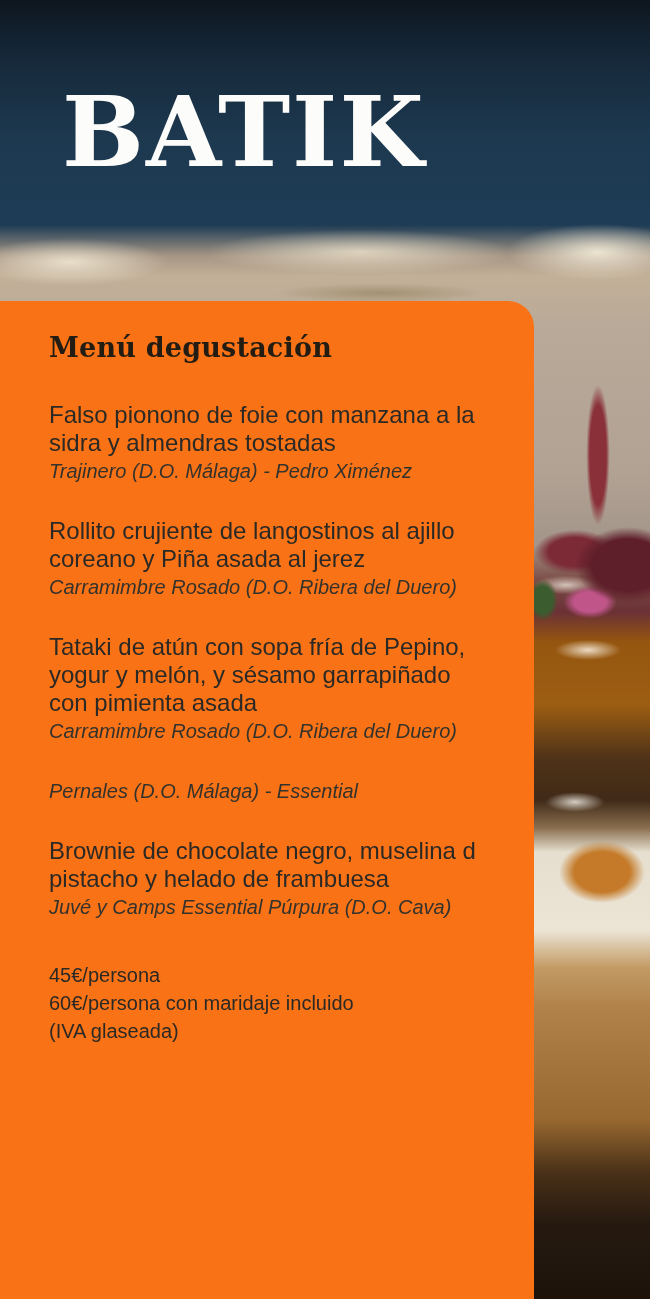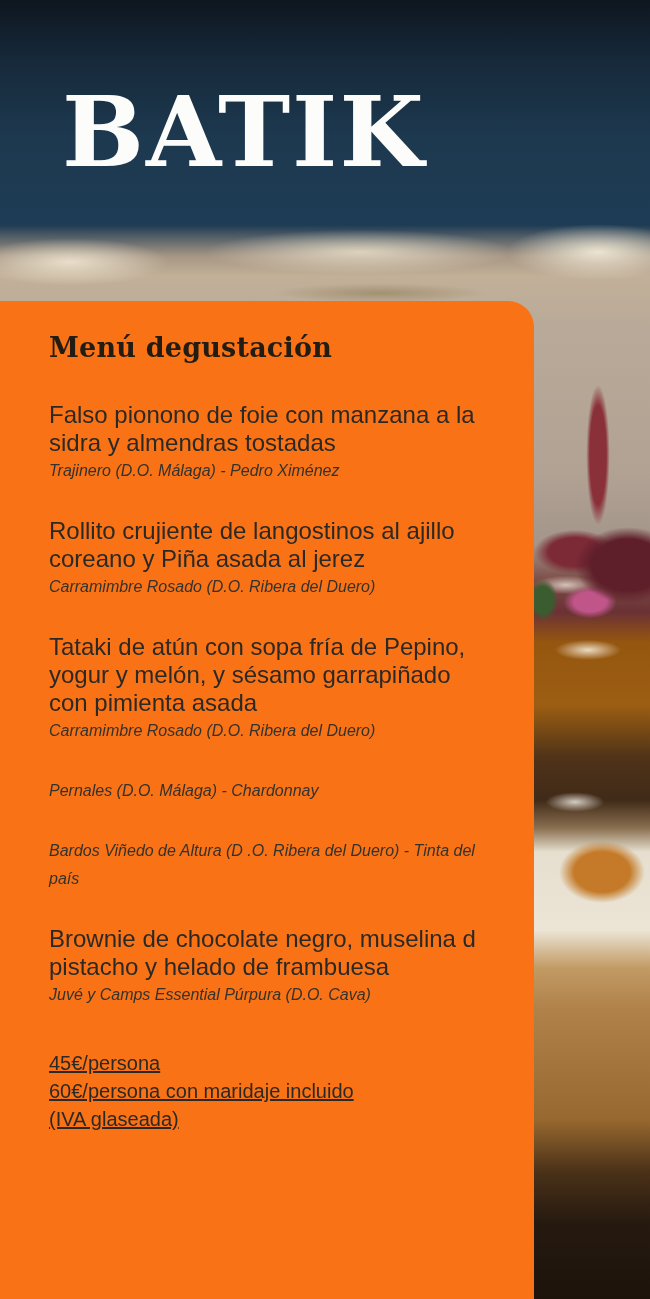--- a/index.html
+++ b/index.html
@@ -103,26 +103,26 @@
   }
   .dish { margin: 0 0 32px 0; }
   .dish-name {
     margin: 0;
     font-size: 24px;
     line-height: 28px;
     color: #2b2925;
   }
   .dish-pairing {
     margin: 0;
-    font-size: 16px;
+    font-size: 20px;
     line-height: 28px;
     font-style: italic;
     color: #34322c;
   }
-  .pricing { margin-top: 40px; text-decoration: underline; }
+  .pricing { margin-top: 40px; }
   .price-line {
     font-size: 20px;
     line-height: 28px;
     color: #2b2925;
   }
 </style>
 </head>
 <body>
 
 <div class="stage">
@@ -141,24 +141,23 @@
         </div>
         <div class="dish">
           <p class="dish-name">Rollito crujiente de langostinos al ajillo coreano y Piña asada al jerez</p>
           <p class="dish-pairing">Carramimbre Rosado (D.O. Ribera del Duero)</p>
         </div>
         <div class="dish">
           <p class="dish-name">Tataki de atún con sopa fría de Pepino, yogur y melón, y sésamo garrapiñado con pimienta asada</p>
           <p class="dish-pairing">Carramimbre Rosado (D.O. Ribera del Duero)</p>
         </div>
         <div class="dish">
-          <p class="dish-pairing">Pernales (D.O. Málaga) - Chardonnay</p>
+          <p class="dish-pairing">Pernales (D.O. Málaga) - Essential</p>
         </div>
         <div class="dish">
-          <p class="dish-pairing">Bardos Viñedo de Altura (D .O. Ribera del Duero) - Tinta del país</p>
         </div>
         <div class="dish">
           <p class="dish-name">Brownie de chocolate negro, muselina d pistacho y helado de frambuesa</p>
           <p class="dish-pairing">Juvé y Camps Essential Púrpura (D.O. Cava)</p>
         </div>
       </div>
 
     <div class="pricing">
       <div class="price-line">45€/persona</div>
       <div class="price-line">60€/persona con maridaje incluido</div>

